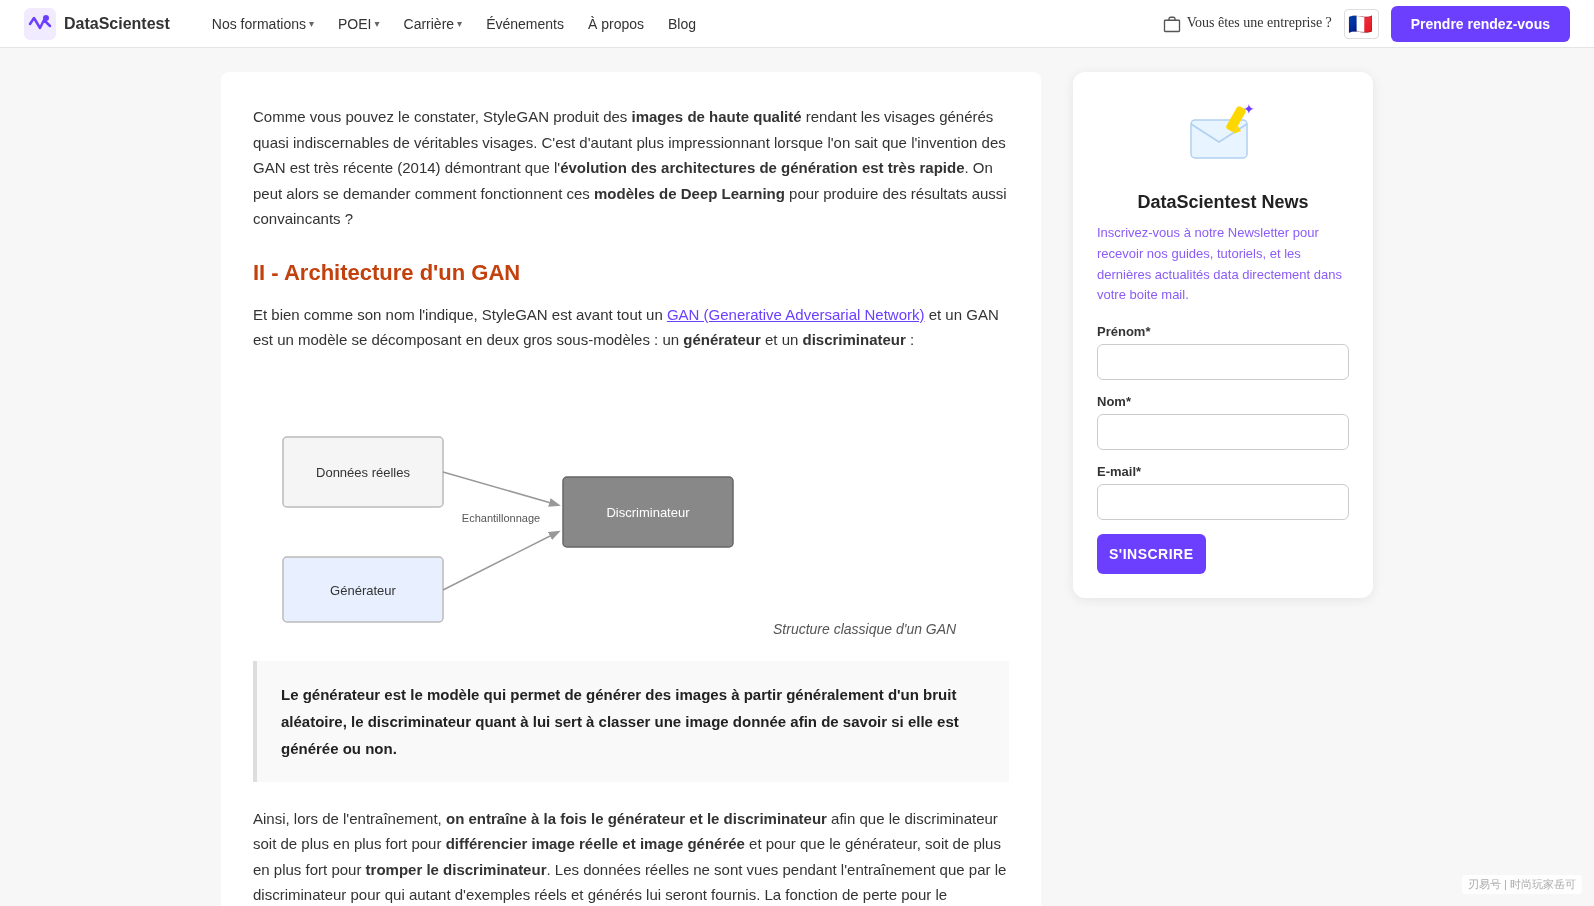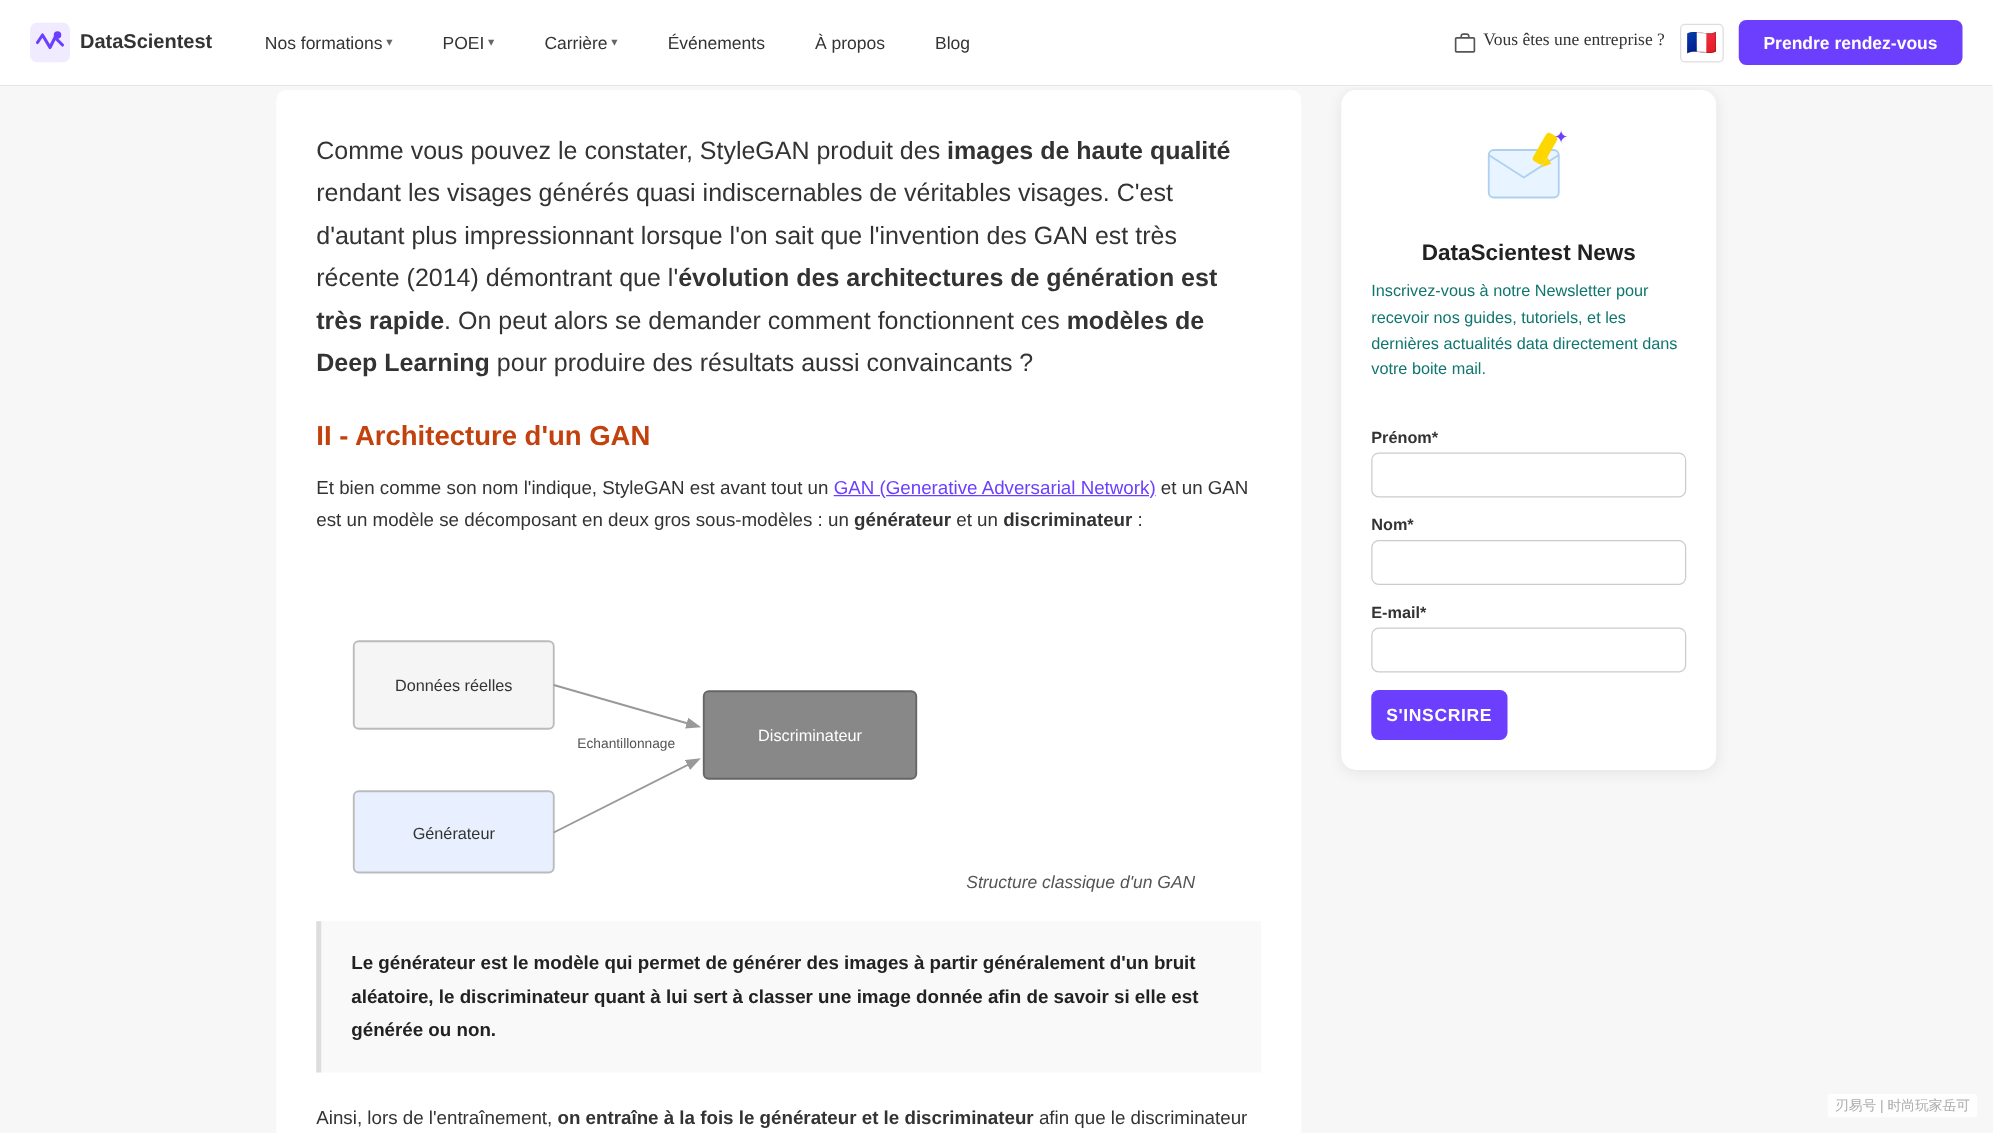--- a/index.html
+++ b/index.html
@@ -1,30 +1,30 @@
 <!DOCTYPE html>
 <html><head>
   <meta charset="utf-8">
   <style>
     * { box-sizing: border-box; margin: 0; padding: 0; }
     body { font-family: -apple-system, BlinkMacSystemFont, 'Segoe UI', Arial, sans-serif; font-size: 15px; color: #333; background: #f7f7f7; }
 
     
     nav {
-      position: fixed; top: 0; left: 0; right: 0; height: 69px;
+      position: fixed; top: 0; left: 0; right: 0; height: 48px;
       background: #fff; border-bottom: 1px solid #e5e5e5;
       display: flex; align-items: center; padding: 0 24px; z-index: 100;
       gap: 8px;
     }
     .nav-logo {
       display: flex; align-items: center; gap: 8px; font-weight: 700;
       font-size: 16px; color: #333; margin-right: 24px; text-decoration: none;
     }
     .nav-logo-icon { width: 32px; height: 32px; }
-    .nav-links { display: flex; align-items: center; gap: 20px; flex: 1; }
+    .nav-links { display: flex; align-items: center; gap: 4px; flex: 1; }
     .nav-link {
       display: flex; align-items: center; gap: 3px;
       padding: 6px 10px; font-size: 14px; color: #333;
       cursor: pointer; border-radius: 4px; white-space: nowrap;
       text-decoration: none;
     }
     .nav-link .chevron { font-size: 10px; color: #666; }
     .nav-right { display: flex; align-items: center; gap: 12px; margin-left: auto; }
     .nav-enterprise { display: flex; align-items: flex-start; gap: 6px; font-size: 14px; color: #333; cursor: pointer; font-family: Liberation Serif, serif; }
     .nav-flag { font-size: 20px; border: 1px solid #ddd; border-radius: 4px; padding: 2px 4px; cursor: pointer; }
@@ -37,21 +37,21 @@
     
     .page-wrapper {
       display: flex; max-width: 1200px; margin: 0 auto; padding: 72px 24px 40px;
       gap: 32px;
     }
     .main-content { flex: 1; min-width: 0; }
     .sidebar { width: 300px; flex-shrink: 0; }
 
     
     .article-body { background: #fff; padding: 32px 32px; border-radius: 8px; }
-    .article-intro { font-size: 20px; line-height: 1.7; color: #333; margin-bottom: 28px; }
+    .article-intro { font-size: 15px; line-height: 1.7; color: #333; margin-bottom: 28px; }
 
     .section-heading { font-size: 22px; font-weight: 700; color: #c2410c; margin-bottom: 16px; }
 
     .article-text { font-size: 15px; line-height: 1.7; color: #333; margin-bottom: 24px; }
     .article-link { color: #6c3fff; text-decoration: underline; }
 
     
     .diagram-container { display: flex; flex-direction: row; align-items: flex-end; margin: 24px 0; }
     .diagram-svg { width: 520px; height: 260px; }
     .diagram-caption { font-style: italic; font-size: 14px; color: #555; margin-top: 8px; }
@@ -63,21 +63,21 @@
       font-weight: 700; font-size: 15px; line-height: 1.8; color: #222;
     }
 
     
     .sidebar-card {
       background: #fff; border-radius: 12px; padding: 24px;
       box-shadow: 0 2px 12px rgba(0,0,0,0.08);
     }
     .sidebar-icon-area { display: flex; justify-content: center; margin-bottom: 16px; }
     .sidebar-card-title { font-size: 18px; font-weight: 700; color: #222; margin-bottom: 10px; text-align: center; }
-    .sidebar-card-desc { font-size: 13px; color: #0f766e; line-height: 1.6; margin-bottom: 36px; }
+    .sidebar-card-desc { font-size: 13px; color: #8b5cf6; line-height: 1.6; margin-bottom: 18px; }
     .form-label { font-size: 13px; font-weight: 600; color: #333; margin-bottom: 5px; display: block; }
     .form-input {
       width: 100%; border: 1.5px solid #ccc; border-radius: 6px;
       padding: 9px 12px; font-size: 14px; color: #333; margin-bottom: 14px;
       outline: none;
     }
     .form-checkbox-row { display: flex; align-items: flex-start; gap: 8px; margin-bottom: 18px; }
     .form-checkbox { margin-top: 2px; width: 16px; height: 16px; flex-shrink: 0; cursor: pointer; }
     .form-checkbox-label { font-size: 12px; color: #555; line-height: 1.5; }
     .form-submit {

